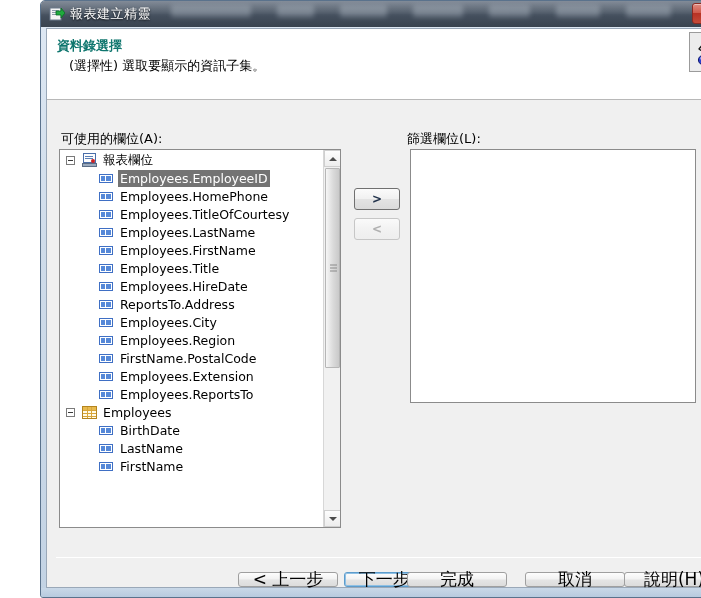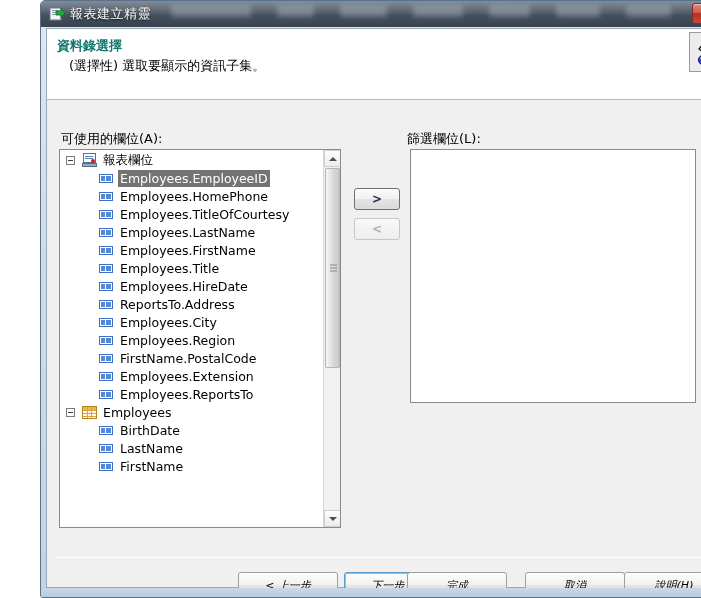--- a/index.html
+++ b/index.html
@@ -342,30 +342,29 @@
     border-top: 1px solid #ffffff;
   }
   .btnbar {
     position: absolute;
     left: 0; top: 531px;
     width: 689px; height: 47px;
   }
   .wbtn {
     position: absolute;
     top: 12px;
-    width: 100px; height: 26px;
+    width: 100px; height: 15px;
     background: linear-gradient(180deg, #fdfdfd 0%, #f2f2f2 47%, #e4e4e4 53%, #dcdcdc 100%);
     border: 1px solid #9f9f9f;
     border-radius: 3px;
-    font-size: 11px;
+    font-size: 17px;
     color: #000;
     display: flex; align-items: center; justify-content: center;
     cursor: pointer;
     white-space: nowrap;
-    font-style: italic;
   }
   #btn-back   { left: 191px; }
   #btn-next   { left: 297px;
                 border: 1px solid #5c9ccc;
                 box-shadow: 0 0 0 1px #8fc0e4 inset; }
   #btn-finish { left: 360px; }
   #btn-cancel { left: 478px; }
   #btn-help   { left: 577px; }
 
   

